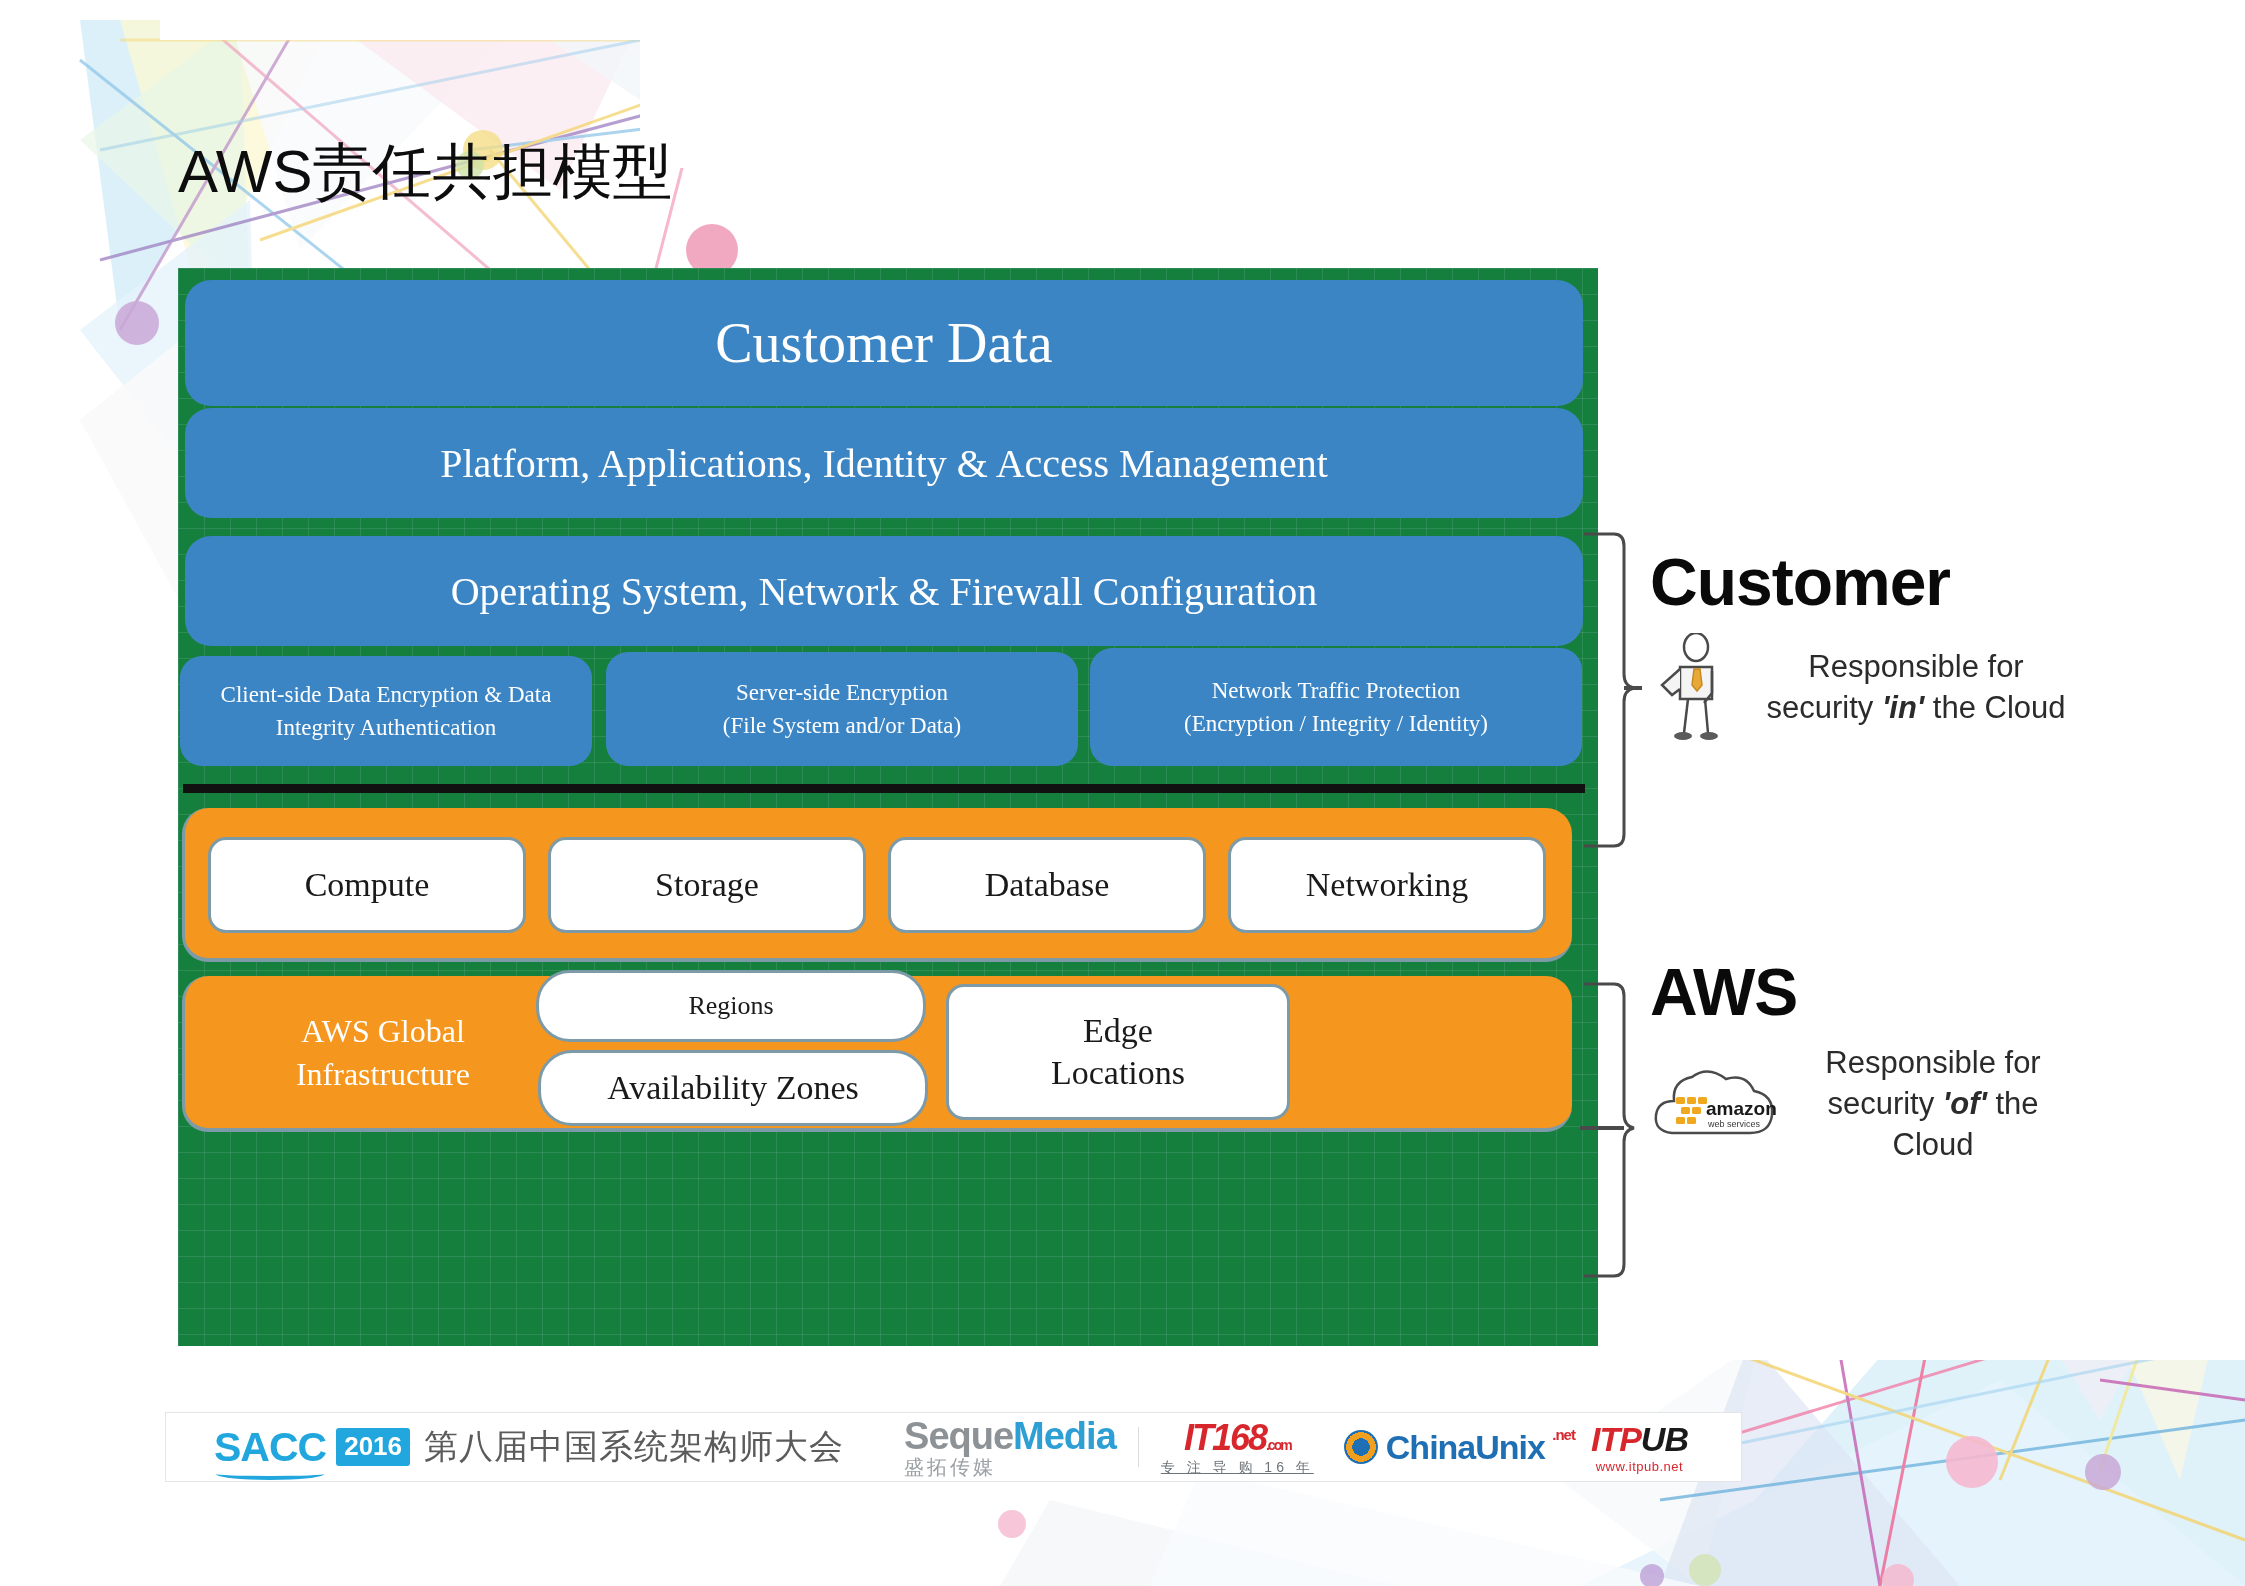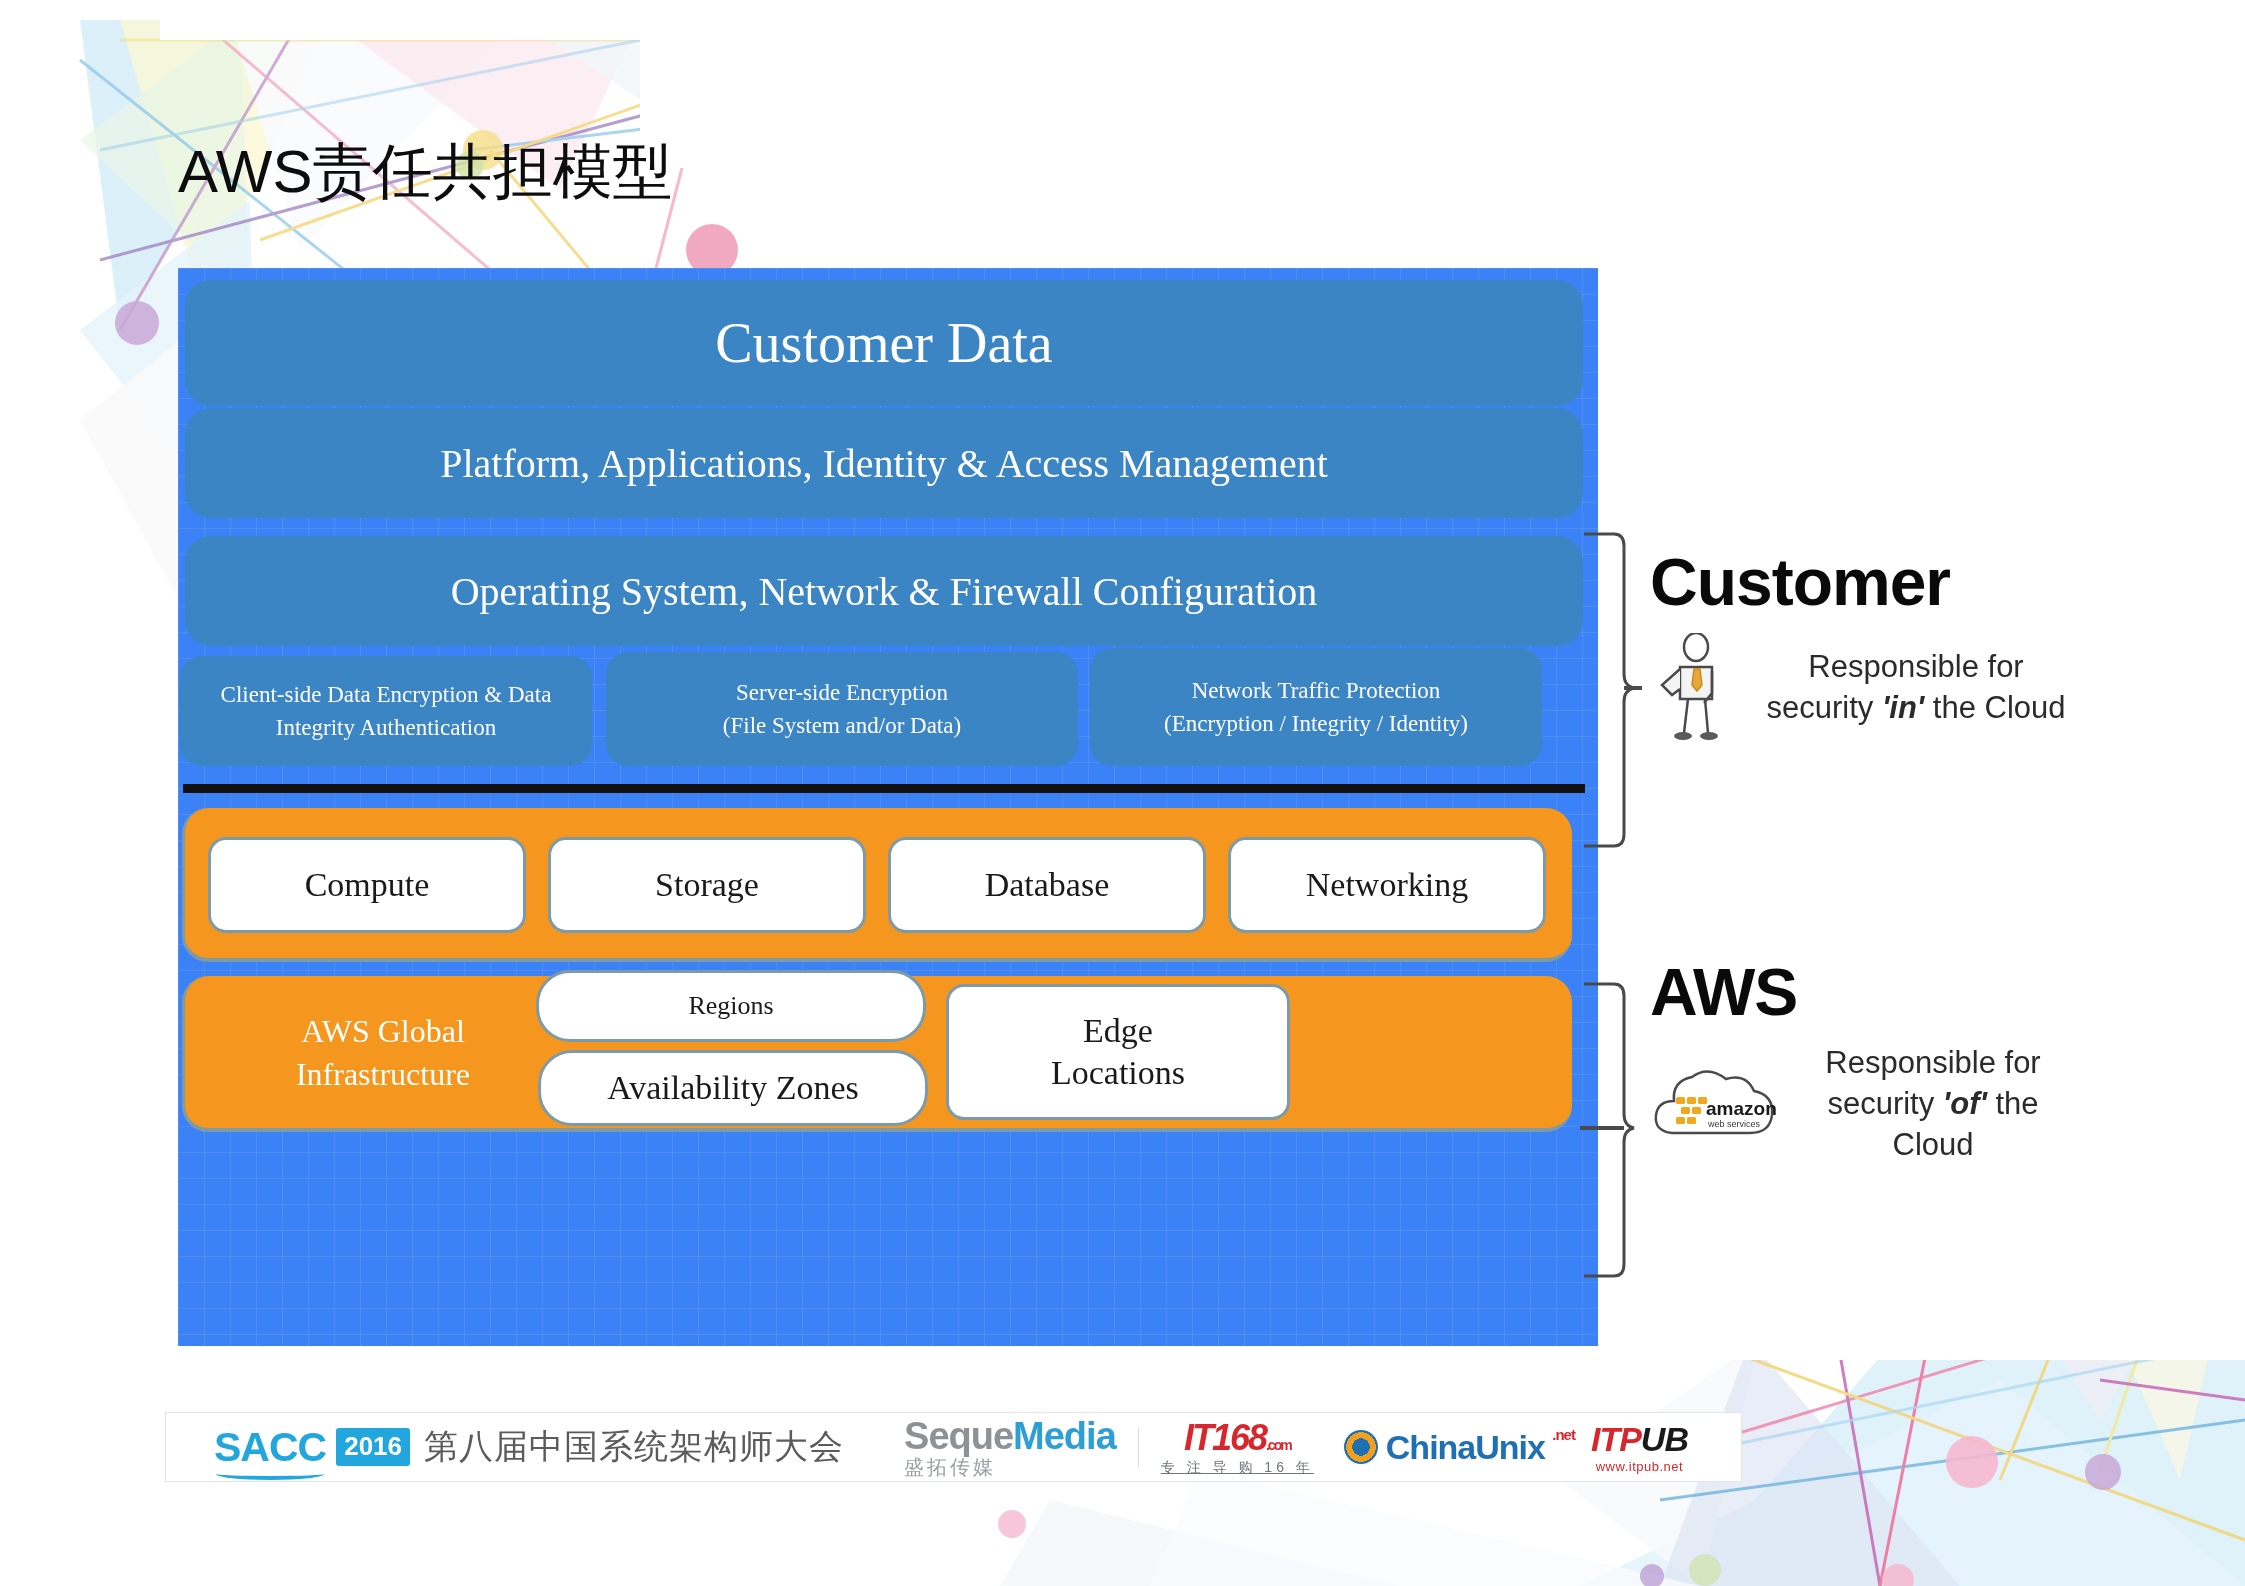--- a/index.html
+++ b/index.html
@@ -50,21 +50,21 @@
     letter-spacing: 0px;
     white-space: nowrap;
     z-index: 40;
   }
 
   
   .panel {
     position: absolute;
     left: 178px; top: 268px;
     width: 1420px; height: 1078px;
-    background: #3b82f6;
+    background: #15803d;
     z-index: 20;
   }
   .panel::before {
     content: "";
     position: absolute; inset: 0;
     background-image:
       linear-gradient(to right, rgba(180,200,215,.16) 1px, transparent 1px),
       linear-gradient(to bottom, rgba(180,200,215,.16) 1px, transparent 1px);
     background-size: 26px 26px;
   }
@@ -98,21 +98,21 @@
     background: #3b85c4;
     border-radius: 22px;
     display: flex; align-items: center; justify-content: center;
     color: #fff; text-align: center;
     font-family: "Liberation Serif", "DejaVu Serif", serif;
     font-size: 23px; line-height: 1.45;
     z-index: 24;
   }
   #sb-1 { left: 2px;   top: 388px; width: 412px; height: 110px; }
   #sb-2 { left: 428px; top: 384px; width: 472px; height: 114px; }
-  #sb-3 { left: 912px; top: 380px; width: 452px; height: 118px; }
+  #sb-3 { left: 912px; top: 380px; width: 492px; height: 118px; }
 
   
   .divider {
     position: absolute;
     left: 5px; top: 516px; width: 1402px; height: 9px;
     background: #111111;
     z-index: 26;
   }
 
   

